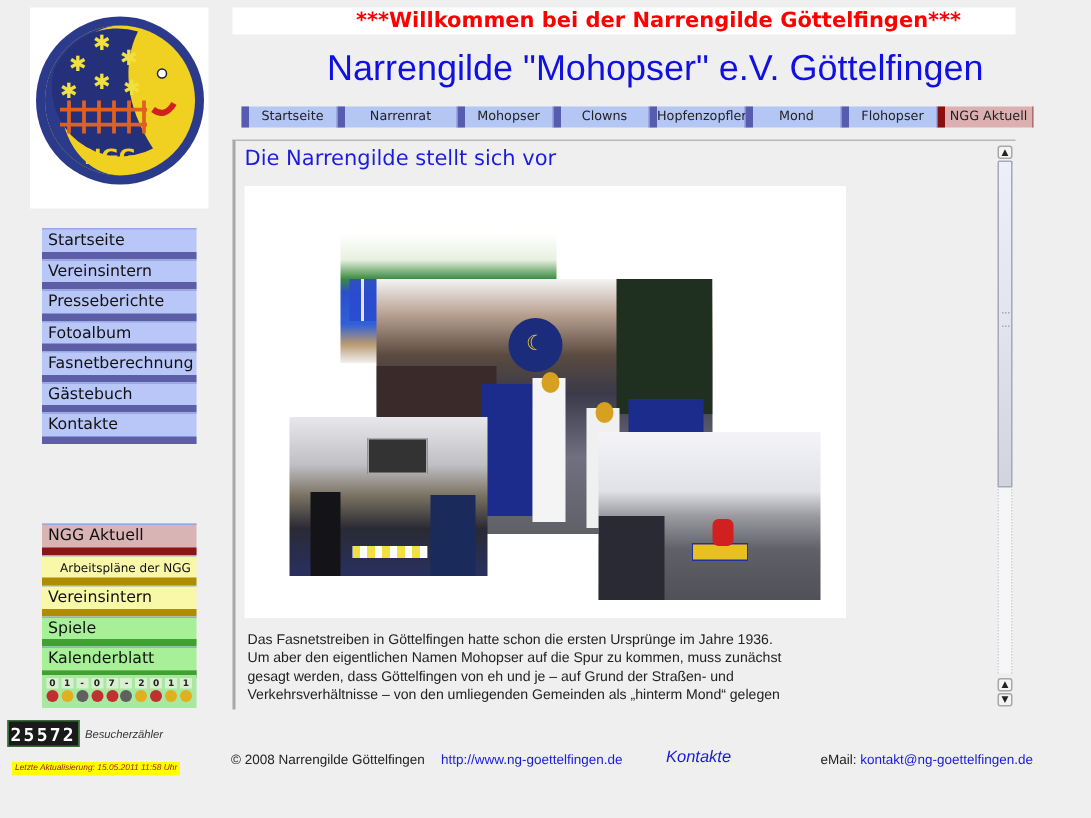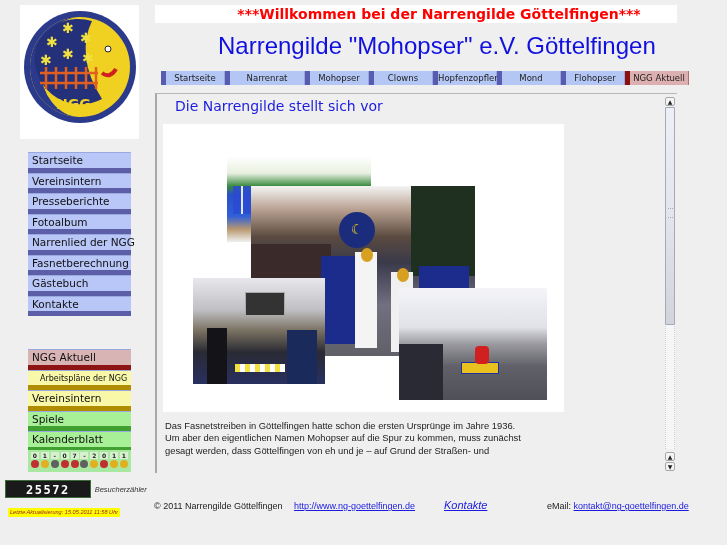--- a/index.html
+++ b/index.html
@@ -20,21 +20,21 @@
 
   
   .topnav { position: absolute; left: 161px; top: 71px; height: 14px; display: flex; }
   .topnav .tab { position: relative; height: 14px; background: #b4c6f4; font-size: 8.5px; line-height: 14px;
     text-align: center; color: #222; border-left: 5px solid #585cb0; border-right: 1px solid #9aaae0; cursor: pointer; white-space: nowrap; }
   .topnav .tab.active { background: #dcb0b0; border-left-color: #8a1010; border-right-color: #b07070; }
 
   
   .content { position: absolute; left: 155px; top: 93px; width: 522px; height: 380px;
     border-top: 1px solid #b8b8b8; border-left: 2px solid #a8a8a8; background: #efefef; overflow: hidden; }
-  .content h1 { position: absolute; left: 6px; top: 4px; font-size: 14px; font-weight: normal; color: #1c1ce0; white-space: nowrap; margin-left: 12px; }
+  .content h1 { position: absolute; left: 6px; top: 4px; font-size: 14px; font-weight: normal; color: #1c1ce0; white-space: nowrap; }
   .photo-area { position: absolute; left: 6px; top: 30px; width: 401px; height: 288px; background: #fff; }
   .photo { position: absolute; overflow: hidden; }
   .intro { position: absolute; left: 8px; top: 326px; width: 480px; font-family: "Liberation Sans", sans-serif;
     font-size: 9.4px; line-height: 12.3px; color: #222; }
 
   
   .scrollbar { position: absolute; left: 665px; top: 97px; width: 10px; height: 376px; }
   .sb-btn { position: absolute; left: 0; width: 10px; height: 9px; background: #f4f4f4; border: 1px solid #a8a8a8; border-radius: 2px;
     font-size: 6px; line-height: 7px; text-align: center; color: #222; cursor: pointer; }
   .sb-track { position: absolute; left: 0; top: 10px; width: 10px; height: 342px; background: #f6f6f8; border-left: 1px dotted #d0d0d0; border-right: 1px dotted #d0d0d0; }
@@ -52,29 +52,29 @@
   .nav-green { background: #a8f098 !important; border-bottom: 5.5px solid #40a030 !important; border-top: 1px solid #70c060; }
 
   .date-counter { position: absolute; left: 28px; top: 447px; width: 103px; height: 25px; background: #a8e8a0; border-top: 3px solid #40a030;
     display: flex; justify-content: space-around; padding: 2px 2px 0; }
   .dc-cell { width: 9px; display: flex; flex-direction: column; align-items: center; }
   .dc-digit { font-size: 6px; line-height: 7px; font-weight: bold; color: #222; background: #d8f0d0; width: 8px; text-align: center; }
   .dc-face { width: 8px; height: 8px; border-radius: 50%; margin-top: 1px; }
 
   .visitor { position: absolute; left: 5px; top: 480px; display: flex; align-items: center; }
   .visitor .digits { background: #1a1a1a; border: 1px solid #3a6a3a; color: #fff; font-family: "DejaVu Sans Mono", monospace; font-weight: bold;
-    font-size: 12px; letter-spacing: 1.5px; padding: 1px 20px; height: 18px; line-height: 16px; }
+    font-size: 12px; letter-spacing: 1.5px; padding: 1px 1px; height: 18px; line-height: 16px; }
   .visitor .label { font-size: 7.5px; font-style: italic; color: #333; margin-left: 4px; font-family: "Liberation Sans", sans-serif; }
 
   .updated { position: absolute; left: 8px; top: 508px; background: #ffff00; color: #a02020; font-style: italic;
     font-size: 5.6px; line-height: 9px; padding: 0 2px; white-space: nowrap; font-family: "Liberation Sans", sans-serif; }
 
   
   .footer { position: absolute; top: 501px; font-family: "Liberation Sans", sans-serif; font-size: 9px; color: #222; white-space: nowrap; }
-  .footer a { color: #1a1ae0; text-decoration: underline; cursor: pointer; }
+  .footer a { color: #1a1ae0; cursor: pointer; }
   .footer .impressum { font-style: italic; font-size: 11px; }
 </style>
 </head>
 <body>
 
 <div class="logo-box">
   <svg width="115" height="130" viewBox="0 0 115 130">
     <circle cx="58" cy="60" r="56" fill="#2c3a8c"></circle>
     <circle cx="58" cy="60" r="50" fill="#f0d020"></circle>
     <path d="M 58 10 A 50 50 0 0 0 58 110 A 38 48 0 0 1 58 10 Z" fill="#2c3a8c"></path>
@@ -148,39 +148,39 @@
     <div class="photo" style="left:236px;top:164px;width:148px;height:112px;background:linear-gradient(180deg,#f4f4f8 0%,#e0e2e8 35%,#9a9aa0 50%,#606068 70%,#505058 100%);">
       <div style="position:absolute;left:0;top:56px;width:44px;height:56px;background:#2a2a34;"></div>
       <div style="position:absolute;left:62px;top:74px;width:38px;height:12px;background:#e8c020;border:1px solid #2030a0;"></div>
       <div style="position:absolute;left:76px;top:58px;width:14px;height:18px;background:#d02020;border-radius:4px;"></div>
     </div>
   </div>
   <div class="intro">
     <div>Das Fasnetstreiben in Göttelfingen hatte schon die ersten Ursprünge im Jahre 1936.</div>
     <div>Um aber den eigentlichen Namen Mohopser auf die Spur zu kommen, muss zunächst</div>
     <div>gesagt werden, dass Göttelfingen von eh und je – auf Grund der Straßen- und</div>
+    <div>Verkehrsverhältnisse – von den umliegenden Gemeinden als „hinterm Mond“ gelegen</div>
   </div>
 </div>
 
 <div class="scrollbar">
   <div class="sb-btn" style="top:0">▲</div>
   <div class="sb-track"></div>
   <div class="sb-thumb">
       <div class="sb-grip"></div>
     </div>
   <div class="sb-btn" style="top:355px">▲</div>
   <div class="sb-btn" style="top:365px">▼</div>
 </div>
 
 <div class="sidenav nav-blue" style="top:152px">
   <div class="item">Startseite</div>
   <div class="item">Vereinsintern</div>
   <div class="item">Presseberichte</div>
   <div class="item">Fotoalbum</div>
-  <div class="item">Narrenlied der NGG</div>
   <div class="item">Fasnetberechnung</div>
   <div class="item">Gästebuch</div>
   <div class="item">Kontakte</div>
 </div>
 
 <div class="sidenav nav-blue" style="top:349px">
   <div class="item nav-aktuell">NGG Aktuell</div>
   <div class="item nav-yellow sub">Arbeitspläne der NGG</div>
   <div class="item nav-yellow">Vereinsintern</div>
   <div class="item nav-green">Spiele</div>
@@ -230,19 +230,19 @@
     </div>
 </div>
 
 <div class="visitor">
   <span class="digits">25572</span>
   <span class="label">Besucherzähler</span>
 </div>
 
 <div class="updated">Letzte Aktualisierung: 15.05.2011 11:58 Uhr</div>
 
-<div class="footer" style="left:154px">© 2011 Narrengilde Göttelfingen</div>
+<div class="footer" style="left:154px">© 2008 Narrengilde Göttelfingen</div>
 <div class="footer" style="left:294px"><a>http://www.ng-goettelfingen.de</a></div>
 <div class="footer" style="left:444px;top:499px"><a class="impressum">Kontakte</a></div>
 <div class="footer" style="left:547px">
   <span>eMail:</span>
   <a>kontakt@ng-goettelfingen.de</a>
 </div>
 
 </body></html>

